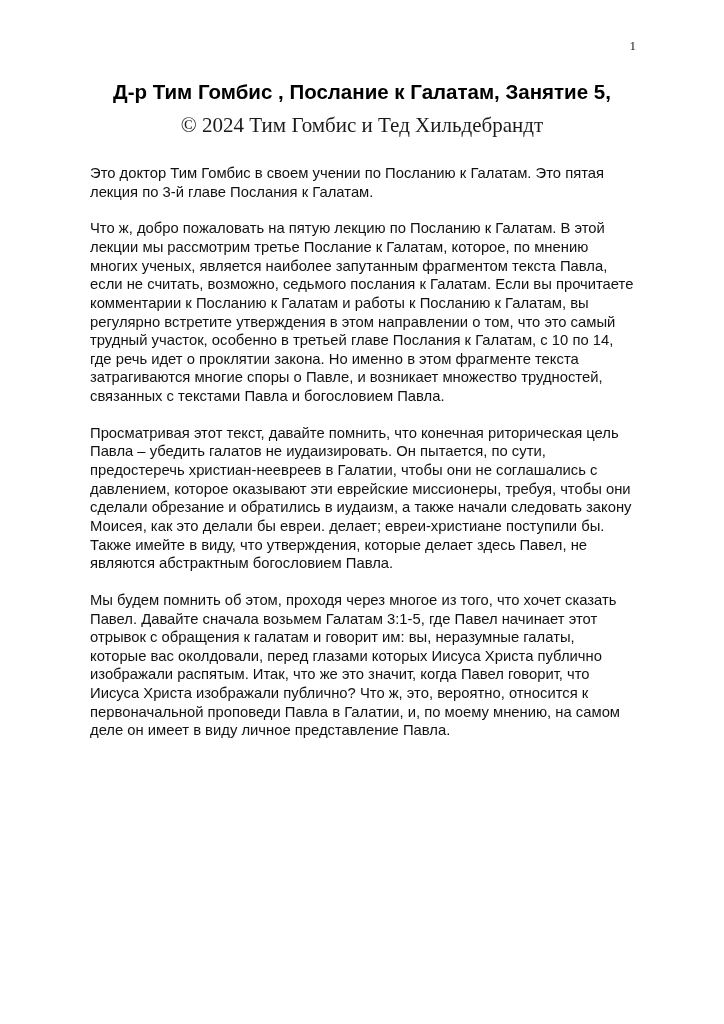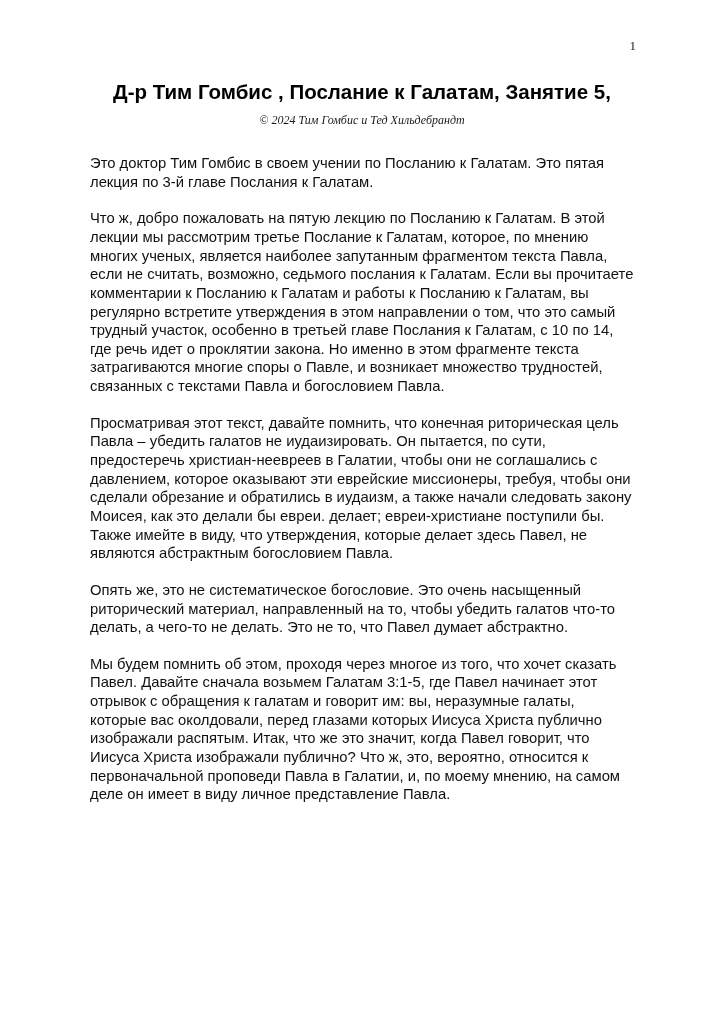--- a/index.html
+++ b/index.html
@@ -36,24 +36,23 @@
     line-height: 1.32;
     color: #000000;
   }
   .title-line {
     display: block;
     margin-top: 20px;
   }
   .copyright {
     text-align: center;
     font-family: "Liberation Serif", serif;
-    font-size: 12px;
+    font-size: 21px;
     color: #1a1a1a;
     margin: 0 0 26px 0;
-    font-style: italic;
   }
   .body-text p {
     margin: 0 0 18px 0;
     font-size: 14.8px;
     line-height: 1.26;
     text-align: left;
     color: #111111;
   }
 </style>
 </head>
@@ -66,17 +65,16 @@
   <h1 class="title">
     <span class="title-line">Д-р Тим Гомбис , Послание к Галатам, Занятие 5,</span>
   </h1>
 
   <div class="copyright">© 2024 Тим Гомбис и Тед Хильдебрандт</div>
 
   <div class="body-text">
     <p>Это доктор Тим Гомбис в своем учении по Посланию к Галатам. Это пятая лекция по 3-й главе Послания к Галатам.</p>
     <p>Что ж, добро пожаловать на пятую лекцию по Посланию к Галатам. В этой лекции мы рассмотрим третье Послание к Галатам, которое, по мнению многих ученых, является наиболее запутанным фрагментом текста Павла, если не считать, возможно, седьмого послания к Галатам. Если вы прочитаете комментарии к Посланию к Галатам и работы к Посланию к Галатам, вы регулярно встретите утверждения в этом направлении о том, что это самый трудный участок, особенно в третьей главе Послания к Галатам, с 10 по 14, где речь идет о проклятии закона. Но именно в этом фрагменте текста затрагиваются многие споры о Павле, и возникает множество трудностей, связанных с текстами Павла и богословием Павла.</p>
     <p>Просматривая этот текст, давайте помнить, что конечная риторическая цель Павла – убедить галатов не иудаизировать. Он пытается, по сути, предостеречь христиан-неевреев в Галатии, чтобы они не соглашались с давлением, которое оказывают эти еврейские миссионеры, требуя, чтобы они сделали обрезание и обратились в иудаизм, а также начали следовать закону Моисея, как это делали бы евреи. делает; евреи-христиане поступили бы. Также имейте в виду, что утверждения, которые делает здесь Павел, не являются абстрактным богословием Павла.</p>
-    <p>Опять же, это не систематическое богословие. Это очень насыщенный риторический материал, направленный на то, чтобы убедить галатов что-то делать, а чего-то не делать. Это не то, что Павел думает абстрактно.</p>
     <p>Мы будем помнить об этом, проходя через многое из того, что хочет сказать Павел. Давайте сначала возьмем Галатам 3:1-5, где Павел начинает этот отрывок с обращения к галатам и говорит им: вы, неразумные галаты, которые вас околдовали, перед глазами которых Иисуса Христа публично изображали распятым. Итак, что же это значит, когда Павел говорит, что Иисуса Христа изображали публично? Что ж, это, вероятно, относится к первоначальной проповеди Павла в Галатии, и, по моему мнению, на самом деле он имеет в виду личное представление Павла.</p>
   </div>
 
 </div>
 
 </body></html>

